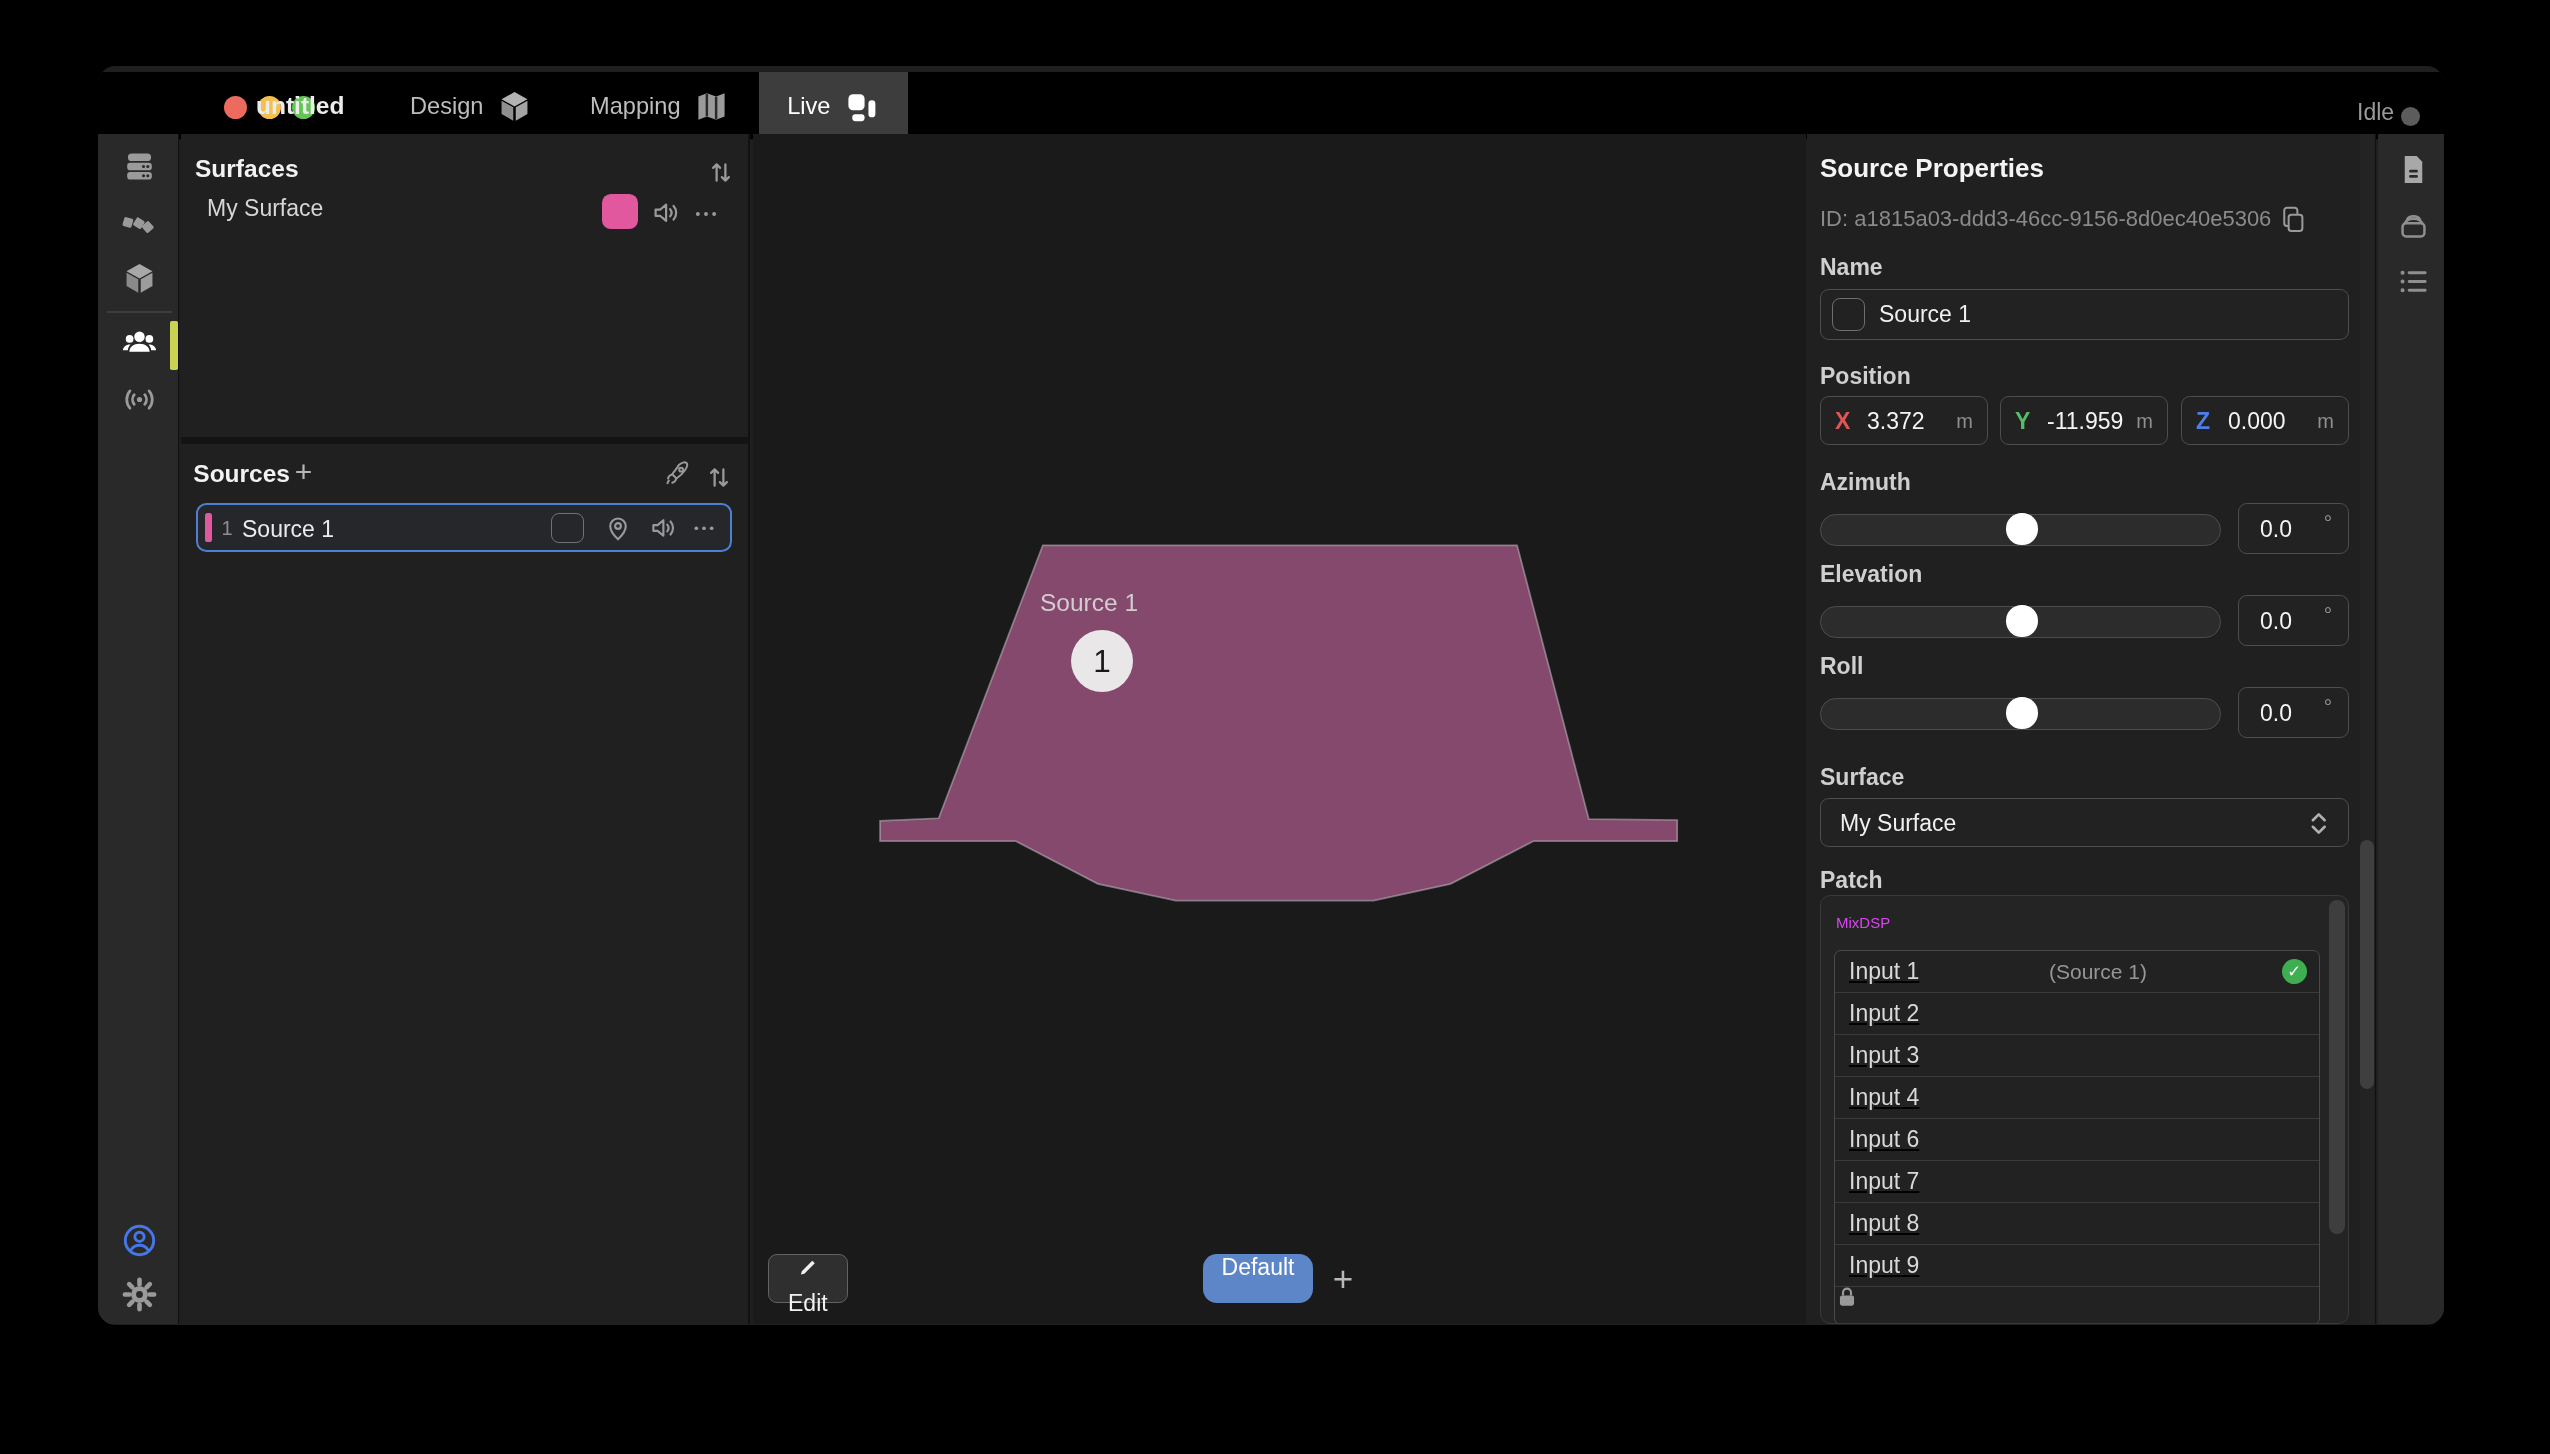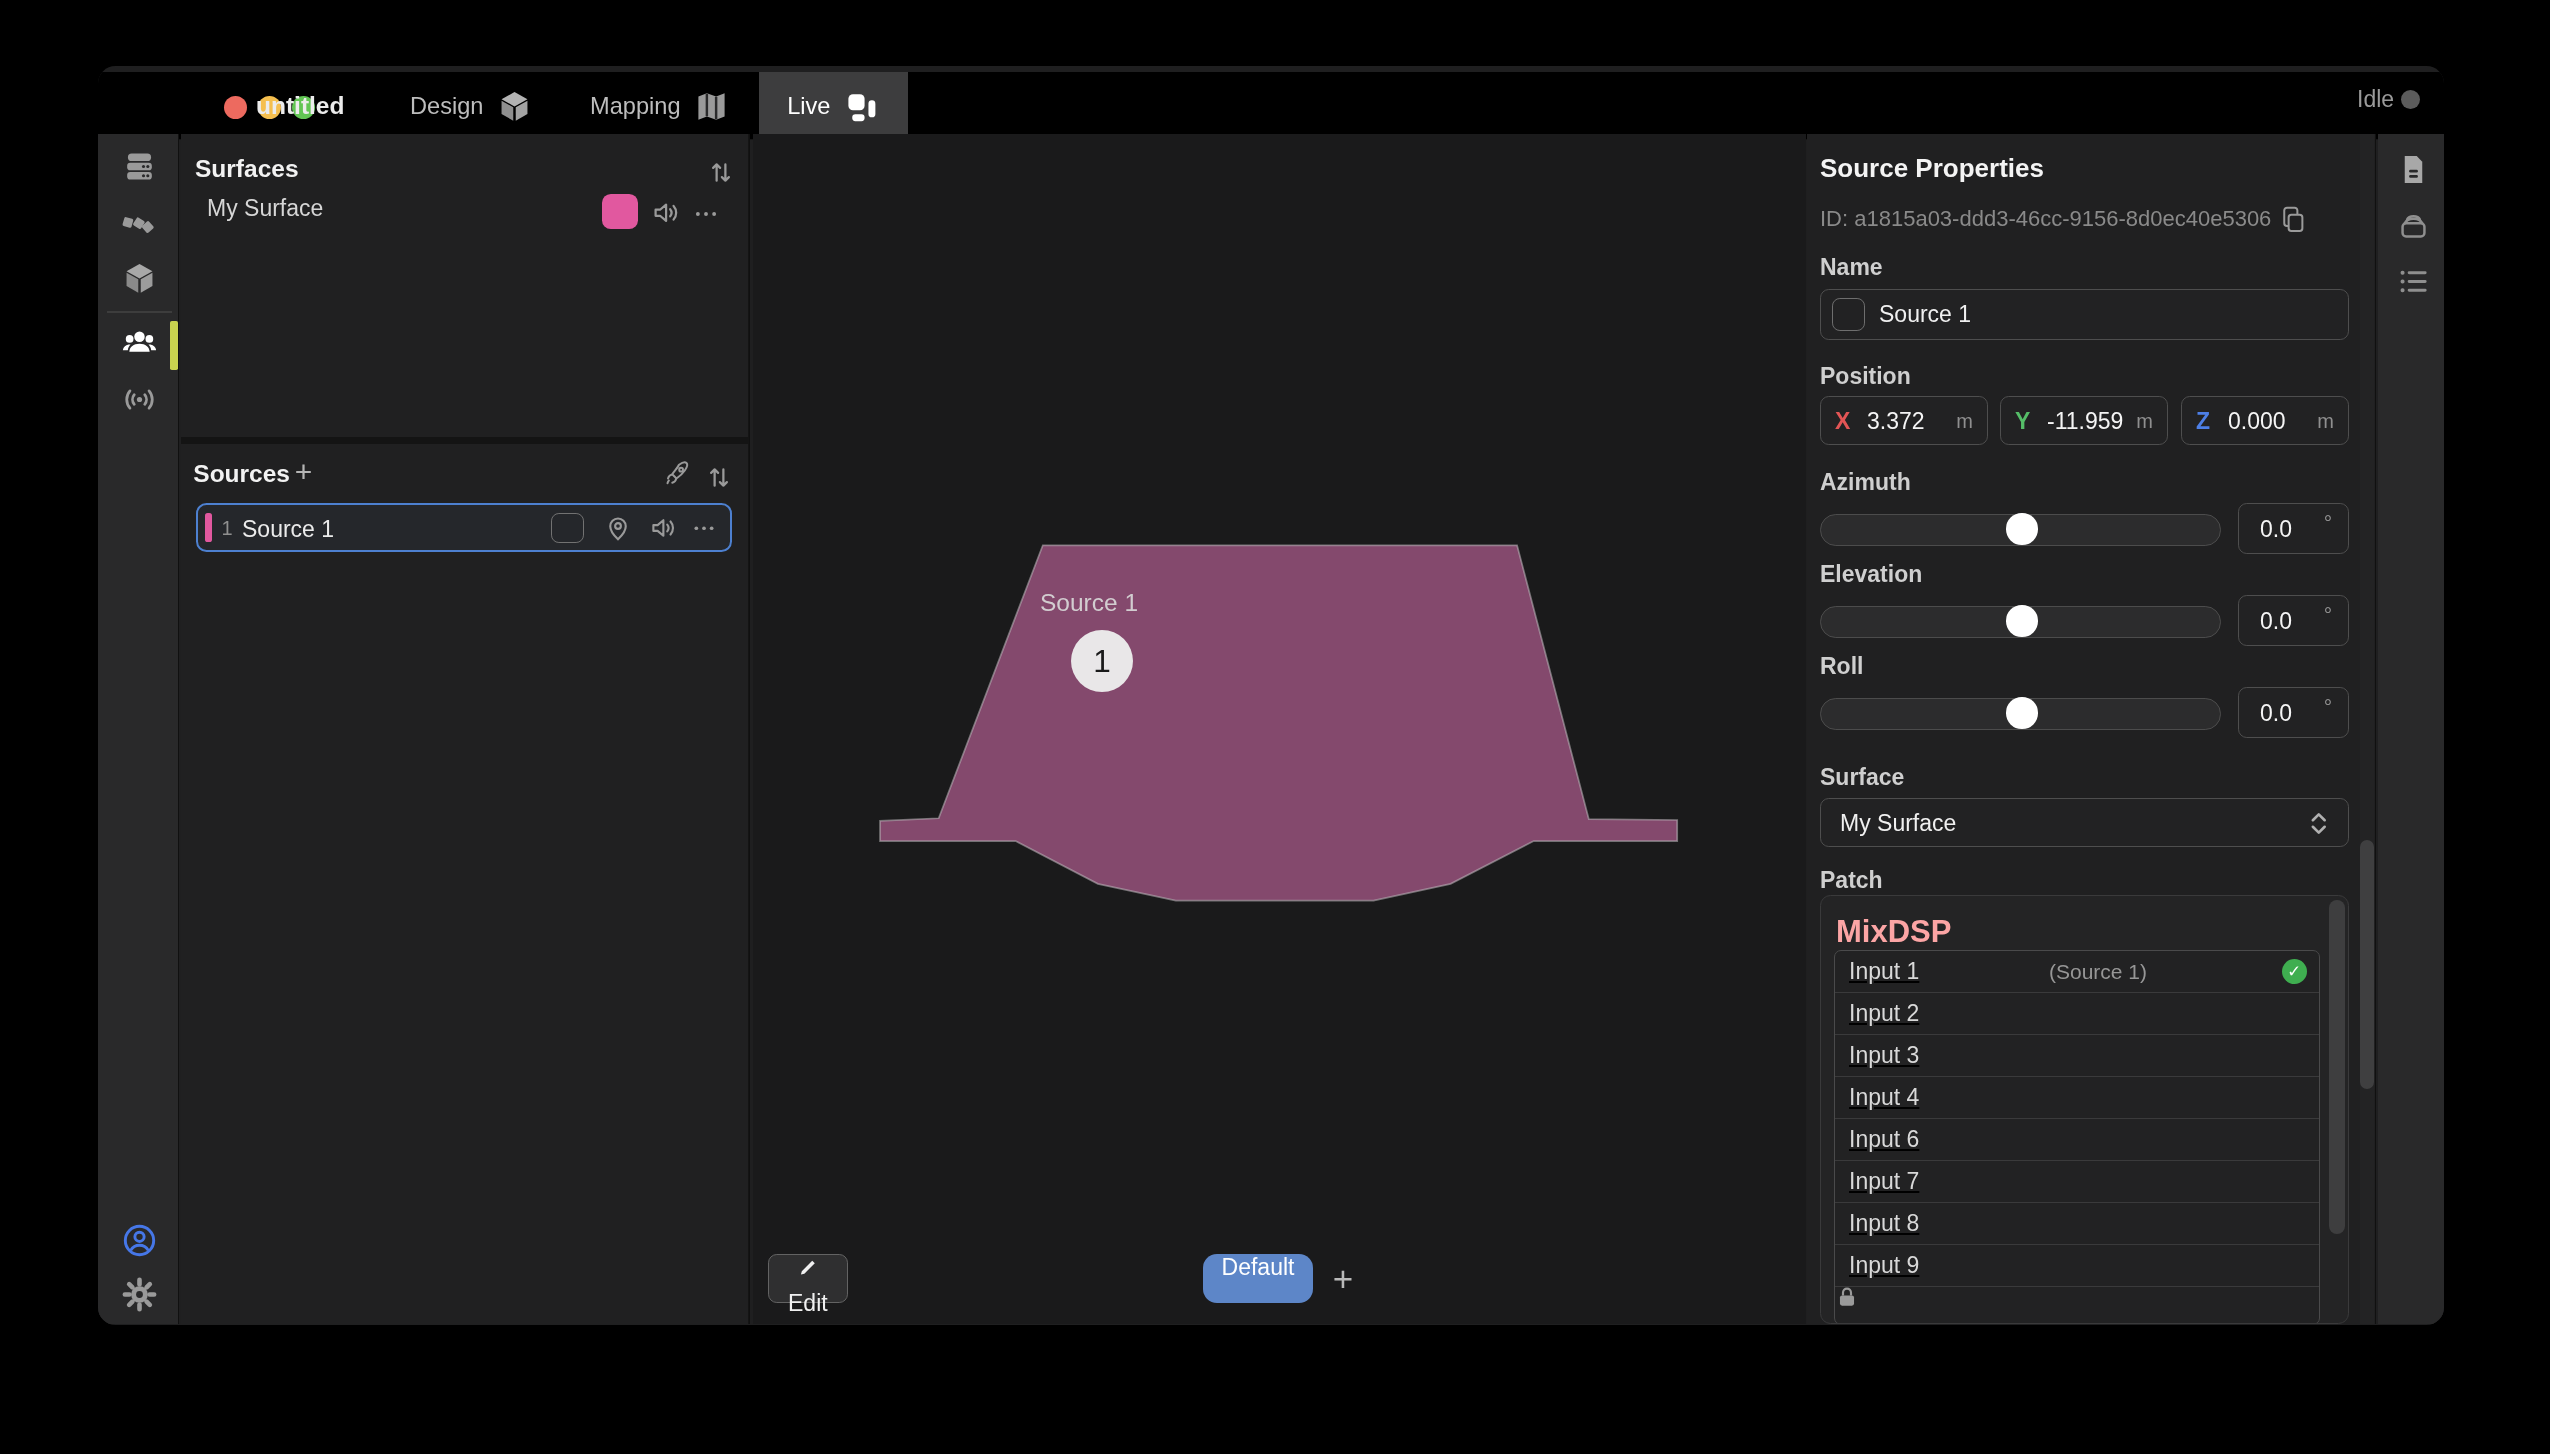--- a/index.html
+++ b/index.html
@@ -12,21 +12,21 @@
 
   
   #titlebar { left:0; top:0; width:2346px; height:68px; background:#000000; border-bottom:1.8px solid #161616;margin-top:6px; }
   .tl-dot { top:23.6px; width:23px; height:23px; border-radius:50%; }
   #win-title { left:158px; top:0; height:68px; display:flex; align-items:center;
                color:#ececec; font-size:24.5px; font-weight:700; }
   .tab { top:0; height:68px; display:flex; align-items:center; gap:12.3px;
          color:#bdbdbd; font-size:23.6px; }
   #tab-live { left:661px; width:149px; justify-content:center; background:#3d3d3e; color:#fff; }
   #tab-live-underline { left:661px; top:63px; width:149px; height:5.3px; background:#4d80d0; }
-  #status { left:2259px; top:0; height:54px; display:flex; align-items:center; gap:7px;
+  #status { left:2259px; top:0; height:54px; display:flex; align-items:flex-end; gap:7px;
             color:#9a9a9a; font-size:23px; }
   #status-dot { width:19px; height:19px; border-radius:50%; background:#5c5c5c; }
 
   
   #body { left:0; top:68px; width:2346px; height:1190px; }
 
   
   #left-rail { left:0; top:0; width:81px; height:1190px; background:#29292a; border-right:1.8px solid #101010; }
   .rail-ic { left:23px; width:37px; height:37px; color:#9a9a9a; }
   #rail-divider { left:8.8px; top:177px; width:65px; height:1.8px; background:#3d3d3d; }
@@ -82,21 +82,21 @@
   .slider-track { left:0; width:401px; height:31.5px; background:#2c2c2d; border:1.8px solid #4c4c4c; border-radius:15.8px; }
   .slider-thumb { left:185px; width:31.5px; height:31.5px; background:#fff; border-radius:50%; }
   .deg-box { left:418px; width:111px; height:51px; }
   .deg-value { left:21px; top:12.3px; color:#f5f5f5; font-size:23px; }
   .deg-unit { top:7px; right:15.8px; color:#8f8f8f; font-size:21px; position:absolute; }
   #surface-select { left:0; top:664px; width:529px; height:49px; }
   #surface-select-value { left:19px; top:10.5px; color:#f0f0f0; font-size:23px; }
   #surface-select-chev { right:14px; top:7.9px; width:31.5px; height:33px; color:#b0b0b0; position:absolute; }
   #patch-box { left:0; top:761px; width:529px; height:429px; background:#242425;
                border:1.8px solid #3a3a3b; border-radius:10.5px; overflow:hidden; }
-  #patch-device { left:15px; top:17.5px; color:#fca5a5; font-size:31px; font-weight:700; }
+  #patch-device { left:15px; top:17.5px; color:#d946ef; font-size:15px; font-weight:400; }
   #patch-list { left:13px; top:54px; width:486px; height:375px; border:1.8px solid #4a4a4b;
                 border-radius:7px; overflow:hidden; background:#222223;text-decoration:underline; }
   .patch-row { position:relative; width:100%; height:42px; border-bottom:1.8px solid #3a3a3b;
                display:flex; align-items:center; }
   .patch-row-label { margin-left:14px; color:#d9d9d9; font-size:23px; }
   .patch-row-badge { position:absolute; left:214px; color:#969696; font-size:21px; }
   .patch-check { position:absolute; right:12.3px; width:25px; height:25px; border-radius:50%;
                  background:#3fae50; color:#fff; font-size:16.6px; display:flex; align-items:center;
                  justify-content:center; font-weight:700; }
   #patch-scrollbar { left:508px; top:4.4px; width:15.8px; height:334px; background:#3e3e3f; border-radius:7.9px; }

